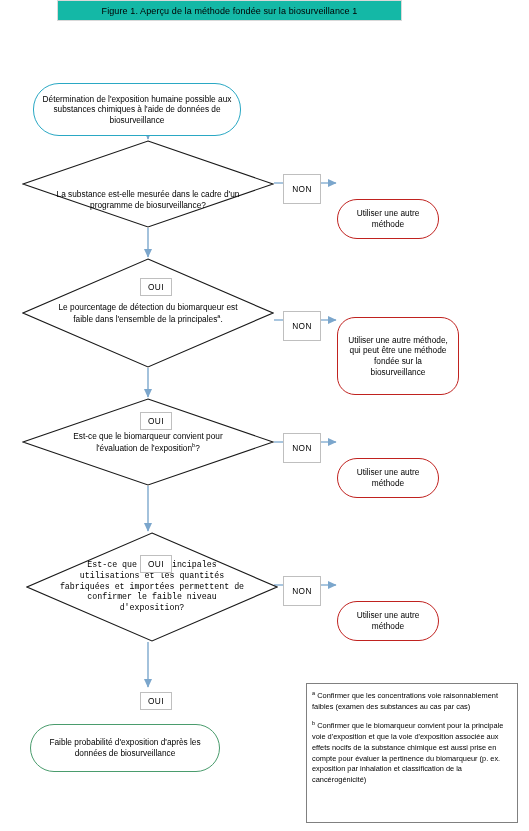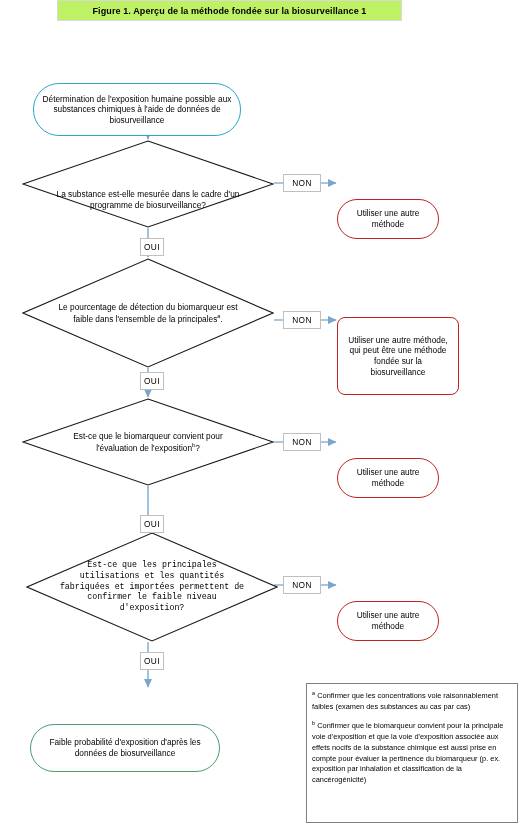--- a/index.html
+++ b/index.html
@@ -11,23 +11,23 @@
     position:relative;
     overflow:hidden;
   }
 
   
   #figure-title{
     position:absolute;
     left:57px; top:0px;
     width:345px; height:21px;
     border:1px solid #d9d9d9;
-    background:#bef264;
-    display:flex; align-items:center; justify-content:center;
-    font-size:9px; font-weight:bold;
+    background:#14b8a6;
+    display:flex; align-items:center; justify-content:center;
+    font-size:9px; font-weight:normal;
     letter-spacing:0.1px;
     box-sizing:border-box;
   }
 
   
   #connectors{
     position:absolute; left:0; top:0;
     width:529px; height:831px;
     pointer-events:none;
   }
@@ -58,21 +58,21 @@
   .stadium.end{
     left:30px; top:688px; width:190px; height:48px;
     border:1.4px solid #4a9c6d;
     border-radius:24px;
   }
   .stadium.red{
     border:1.4px solid #c0221f;
     border-radius:22px;
   }
   #alt-method-1{ left:337px; top:163px; width:102px; height:40px; }
-  #alt-method-2{ left:337px; top:281px; width:122px; height:78px; border-radius:8px;}
+  #alt-method-2{ left:337px; top:281px; width:122px; height:78px; border-radius:18px;}
   #alt-method-3{ left:337px; top:422px; width:102px; height:40px; }
   #alt-method-4{ left:337px; top:565px; width:102px; height:40px; }
 
   
   .diamond-wrap{ position:absolute; }
   .diamond-wrap svg{ position:absolute; left:0; top:0; }
   .diamond-label{
     position:absolute; left:0; top:0;
     width:100%; height:100%;
     display:flex; align-items:center; justify-content:center;
@@ -85,22 +85,22 @@
   
   .edge-label{
     position:absolute;
     background:#ffffff;
     border:1px solid #bfbfbf;
     font-size:8.3px;
     display:flex; align-items:center; justify-content:center;
     box-sizing:border-box;
     letter-spacing:0.4px;
   }
-  .edge-label.non{ width:38px; height:18px; }
-  .edge-label.oui{ width:24px; height:18px; }
+  .edge-label.non{ width:38px; height:30px; }
+  .edge-label.oui{ width:32px; height:18px;margin-top:40px; }
   #non-1{ left:283px; top:174px; }
   #non-2{ left:283px; top:311px; }
   #non-3{ left:283px; top:433px; }
   #non-4{ left:283px; top:576px; }
   #oui-1{ left:140px; top:238px; }
   #oui-2{ left:140px; top:372px; }
   #oui-3{ left:140px; top:515px; }
   #oui-4{ left:140px; top:652px; }
 
   

